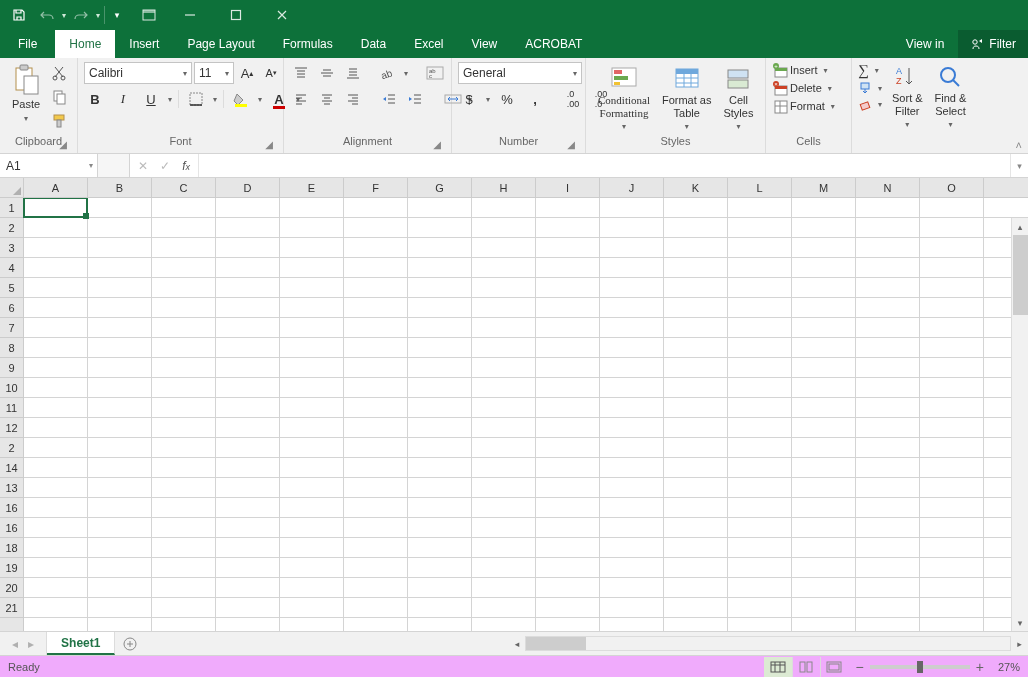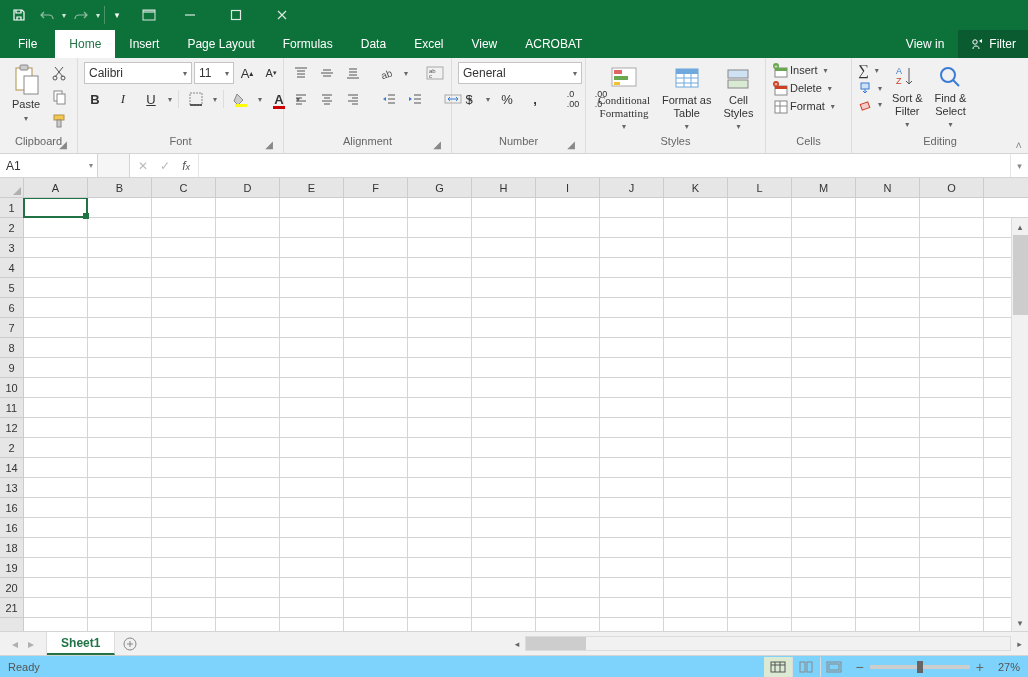--- a/index.html
+++ b/index.html
@@ -69,21 +69,21 @@
   .sheet-tab { padding: 0 14px; display:flex;align-items:center; font-size:12px; border-right:1px solid #dcdcdc; }
   .sheet-tab.active { background:#fff; color:#217346; border-bottom:2px solid #217346; font-weight:600;}
   .new-sheet { width:30px; display:flex;align-items:center;justify-content:center; color:#666;}
   .sheet-bar .spacer2 { flex:1; position:relative;}
   .hscroll { position:absolute; right:0; top:2px; bottom:2px; left:40%; display:flex;align-items:center; background:#f1f1f1;}
   .hscroll .arr { width:17px; display:flex;align-items:center;justify-content:center; font-size:9px; color:#666;}
   .hscroll .track { flex:1; height:15px; background:#f1f1f1; border:1px solid #dcdcdc; position:relative;}
   .hscroll .thumb { position:absolute; left:0; top:0; bottom:0; width:60px; background:#cdcdcd;}
   .hsplit { width:6px; background:#dcdcdc; margin:3px 2px;}
   
-  .statusbar { height:22px; background:#7dd3fc; border-top:1px solid #d4d4d4; display:flex;align-items:center; font-size:11px; color:#555; padding:0 8px; gap:8px;}
+  .statusbar { height:22px; background:#f0abfc; border-top:1px solid #d4d4d4; display:flex;align-items:center; font-size:11px; color:#555; padding:0 8px; gap:8px;}
   .statusbar .spacer3 { flex:1; }
   .view-btns { display:flex; gap:0; }
   .view-btn { width:28px;height:20px; display:flex;align-items:center;justify-content:center; border-left:1px solid #dcdcdc;}
   .view-btn.first { border-left:none;}
   .view-btn.active { background:#dcead3;}
   .zoom { display:flex;align-items:center; gap:6px; }
   .zoom-slider { width:100px; height:4px; background:#cdcdcd; position:relative;}
   .zoom-slider .tick { position:absolute; left:50%; top:-3px; width:1px; height:10px; background:#999;}
   .zoom-slider .knob { position:absolute; left:50%; top:-4px; width:6px;height:12px; background:#666; transform:translateX(-50%);}
   .collapse-ribbon { position:absolute; right:6px; bottom:2px; font-size:11px; color:#888;}
@@ -483,21 +483,20 @@
       <div class="big-btn">
         <svg width="26" height="26">
             <circle cx="11" cy="11" r="7" fill="none" stroke="#3a7bd5" stroke-width="2"></circle>
             <line x1="16" y1="16" x2="22" y2="22" stroke="#3a7bd5" stroke-width="2"></line>
           </svg>
         <div class="lbl" style="white-space:pre;text-align:center;">Find &amp;
 Select</div>
           <span class="dd-caret">▾</span>
       </div>
     </div>
-    <div class="group-label">Editing</div>
   </div>
   <span class="collapse-ribbon">˄</span>
 </div>
 
 <div class="formula-bar">
   <div class="name-box">
       <span>A1</span>
       <span class="dd">▾</span>
     </div>
   <div class="fb-spacer"></div>

